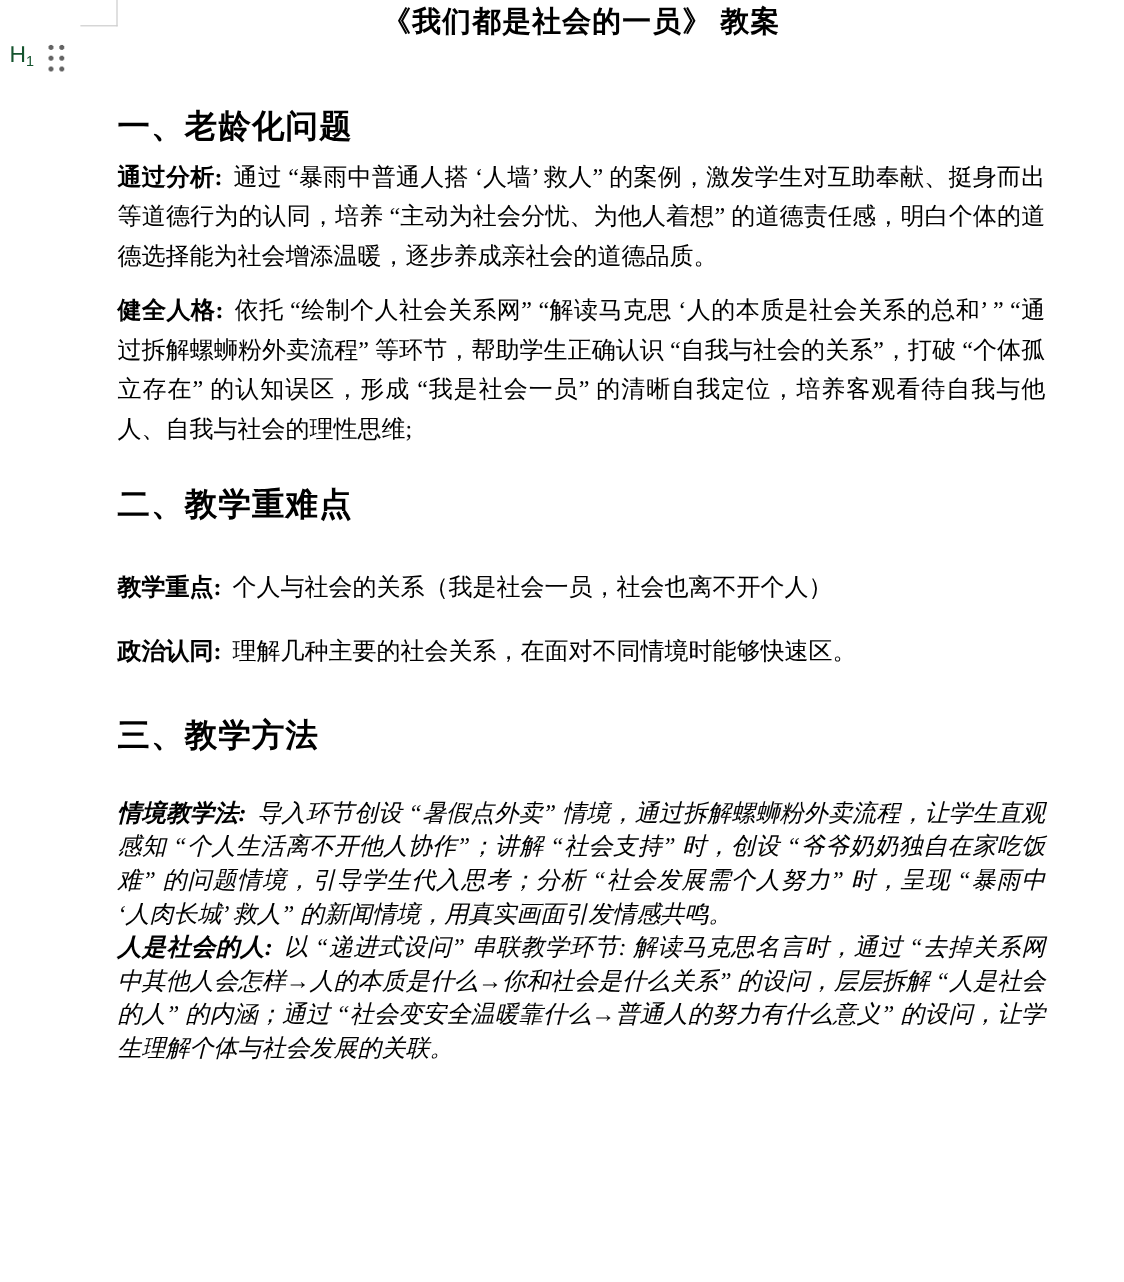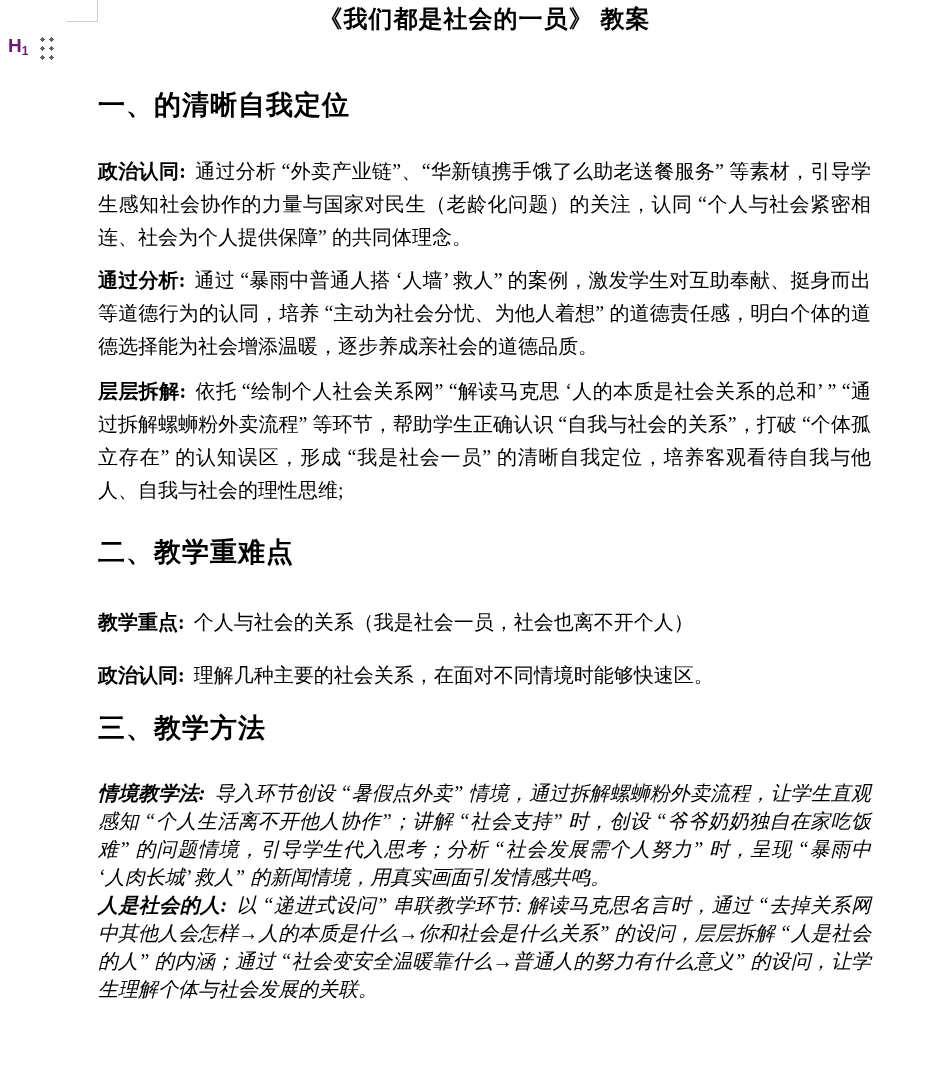--- a/index.html
+++ b/index.html
@@ -27,25 +27,25 @@
   
   .block-controls {
     position: absolute;
     left: 8px;
     top: 35px;
     display: flex;
     align-items: center;
     gap: 10px;
   }
   .h1-badge {
-    color: #701a75;
+    color: #14532d;
     font-family: "Liberation Sans", "DejaVu Sans", sans-serif;
     font-size: 19px;
     line-height: 22px;
-    font-weight: 700;
+    font-weight: 400;
     user-select: none;
   }
   .h1-badge sub {
     font-size: 12px;
     vertical-align: -3px;
   }
   .drag-handle {
     width: 18px;
     height: 27px;
     background-image: radial-gradient(circle 2.1px at 50% 50%, #636363 97%, rgba(0,0,0,0) 100%);
@@ -86,44 +86,43 @@
 
   #sec1 .section-heading { margin-top: 50px; }
   #sec1 .para.p0 { margin-top: 33px; }
   #sec1 .para.p1 { margin-top: 10px; }
   #sec1 .para.p2 { margin-top: 12px; }
 
   #sec2 .section-heading { margin-top: 28px; }
   #sec2 .para.p0 { margin-top: 37px; }
   #sec2 .para.p1 { margin-top: 20px; }
 
-  #sec3 .section-heading { margin-top: 19px; }
+  #sec3 .section-heading { margin-top: 36px; }
   #sec3 .para { line-height: 28px; font-style: italic; }
   #sec3 .para.p0 { margin-top: 34px; }
   #sec3 .para.p1 { margin-top: 0; }
 </style>
 </head>
 <body>
 
 <div class="toolbar-corner"></div>
 
 <div class="block-controls">
   <span class="h1-badge"><span>H</span><sub>1</sub></span>
   <span class="drag-handle" title=""></span>
 </div>
 
 <div class="doc">
 
   <h1 class="doc-title">《我们都是社会的一员》 教案</h1>
 
   <section id="sec1">
-    <h2 class="section-heading">一、的清晰自我定位</h2>
-    <p class="para p0"><span class="lbl">政治认同:</span><span>通过分析 “外卖产业链”、“华新镇携手饿了么助老送餐服务” 等素材，引导学生感知社会协作的力量与国家对民生（老龄化问题）的关注，认同 “个人与社会紧密相连、社会为个人提供保障” 的共同体理念。</span></p>
+    <h2 class="section-heading">一、老龄化问题</h2>
     <p class="para p1"><span class="lbl">通过分析:</span><span>通过 “暴雨中普通人搭 ‘人墙’ 救人” 的案例，激发学生对互助奉献、挺身而出等道德行为的认同，培养 “主动为社会分忧、为他人着想” 的道德责任感，明白个体的道德选择能为社会增添温暖，逐步养成亲社会的道德品质。</span></p>
-    <p class="para p2"><span class="lbl">层层拆解:</span><span>依托 “绘制个人社会关系网” “解读马克思 ‘人的本质是社会关系的总和’ ” “通过拆解螺蛳粉外卖流程” 等环节，帮助学生正确认识 “自我与社会的关系”，打破 “个体孤立存在” 的认知误区，形成 “我是社会一员” 的清晰自我定位，培养客观看待自我与他人、自我与社会的理性思维;</span></p>
+    <p class="para p2"><span class="lbl">健全人格:</span><span>依托 “绘制个人社会关系网” “解读马克思 ‘人的本质是社会关系的总和’ ” “通过拆解螺蛳粉外卖流程” 等环节，帮助学生正确认识 “自我与社会的关系”，打破 “个体孤立存在” 的认知误区，形成 “我是社会一员” 的清晰自我定位，培养客观看待自我与他人、自我与社会的理性思维;</span></p>
   </section>
 
   <section id="sec2">
     <h2 class="section-heading">二、教学重难点</h2>
     <p class="para p0"><span class="lbl">教学重点:</span><span>个人与社会的关系（我是社会一员，社会也离不开个人）</span></p>
     <p class="para p1"><span class="lbl">政治认同:</span><span>理解几种主要的社会关系，在面对不同情境时能够快速区。</span></p>
   </section>
 
   <section id="sec3">
     <h2 class="section-heading">三、教学方法</h2>

